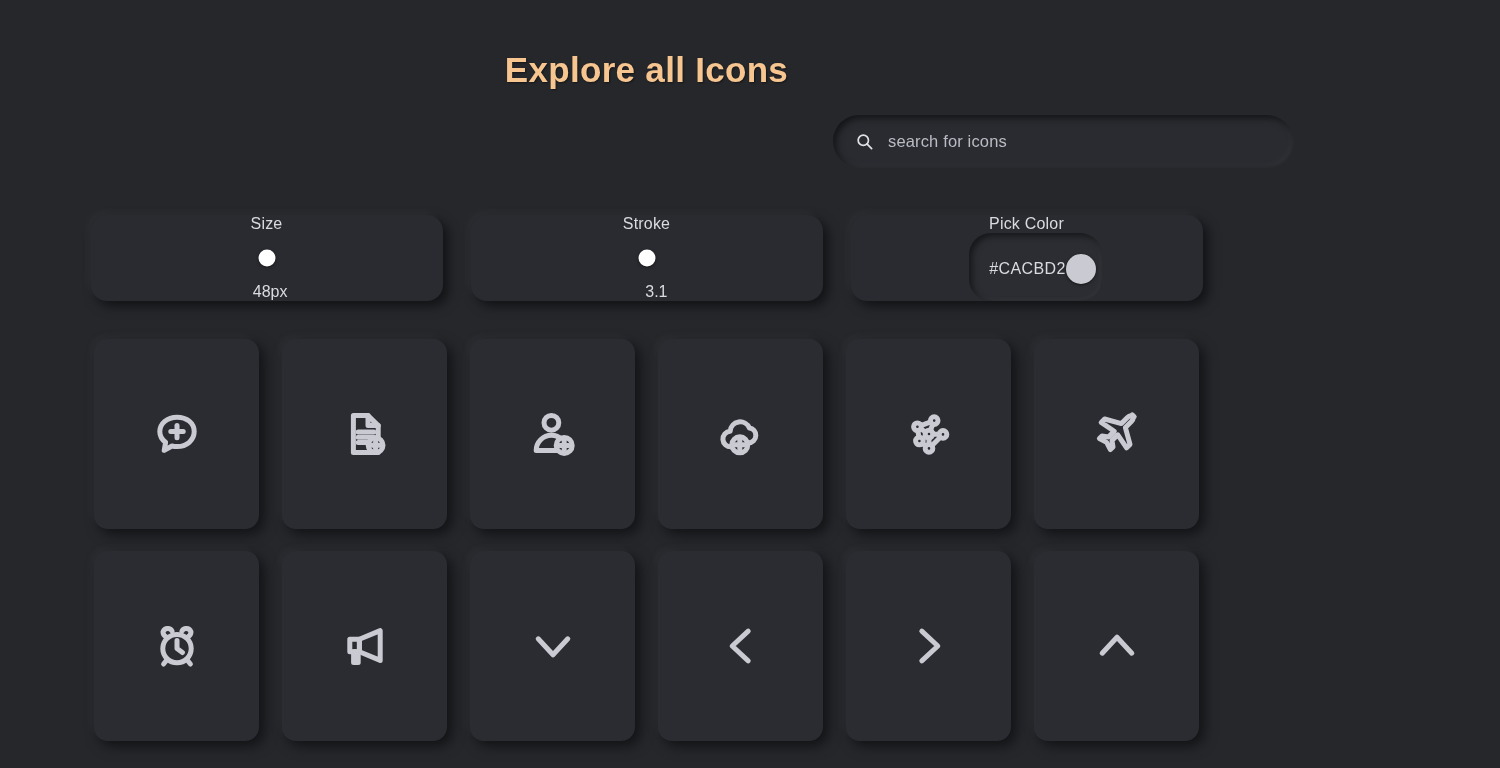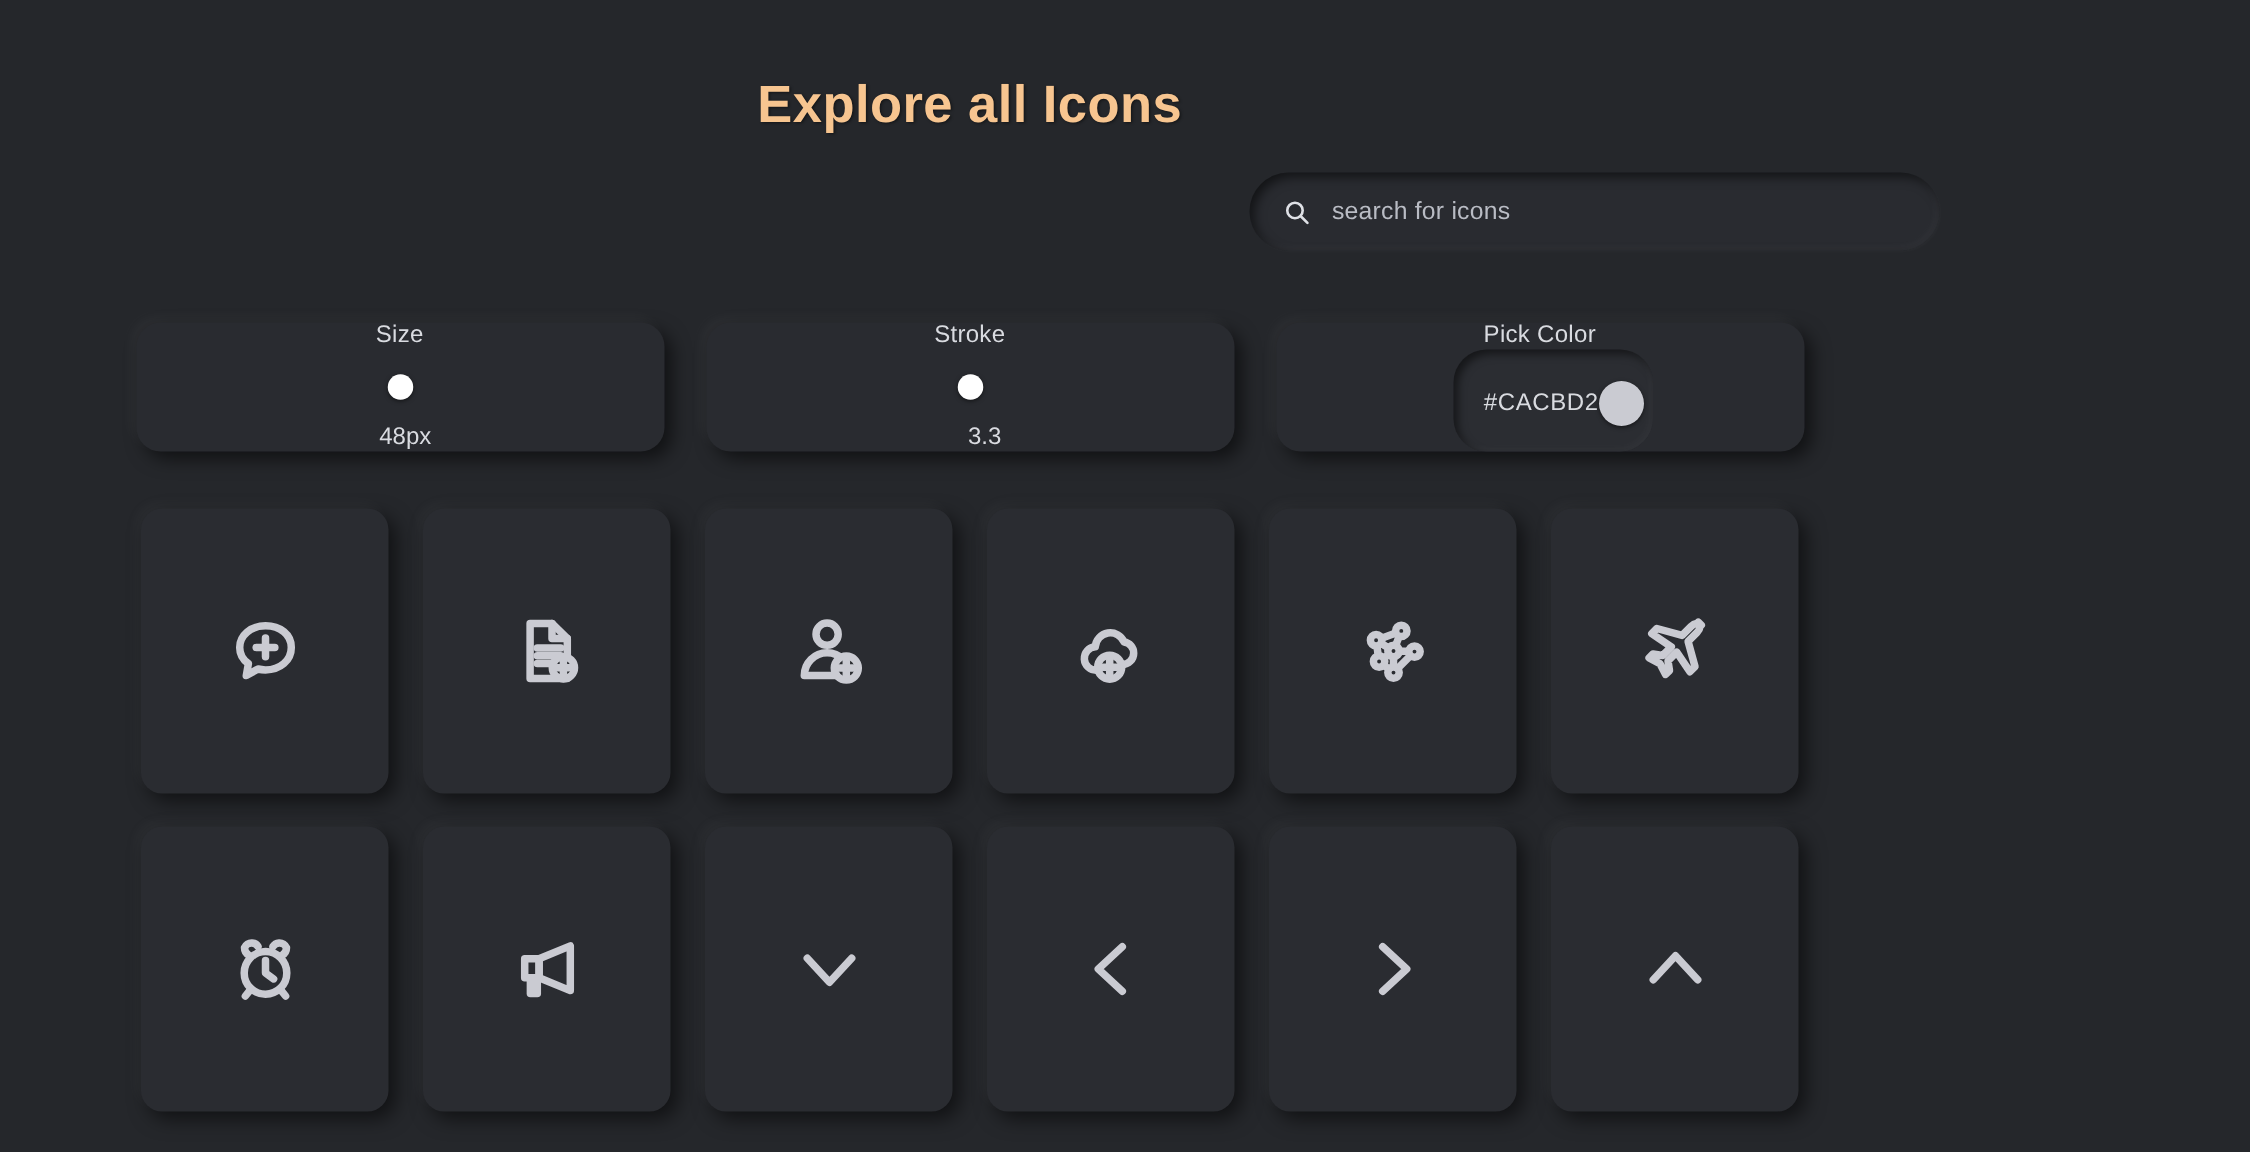--- a/index.html
+++ b/index.html
@@ -259,21 +259,21 @@
 
     <div class="panel">
       <span class="panel-label">Stroke</span>
       <div class="slider-zone">
         <div class="slider">
           <div class="slider-track"></div>
           <div class="slider-fill" id="stroke-fill" style="width: 73%;"></div>
           <div class="slider-thumb" id="stroke-thumb" style="left: 73%;"></div>
         </div>
       </div>
-      <span class="slider-value">3.3</span>
+      <span class="slider-value">3.1</span>
     </div>
 
     <div class="panel color-panel">
       <span class="panel-label">Pick Color</span>
       <div class="color-field">
         <span class="color-value">#CACBD2</span>
         <span class="color-swatch" id="color-swatch" style="background: rgb(202, 203, 210);"></span>
       </div>
     </div>
 

